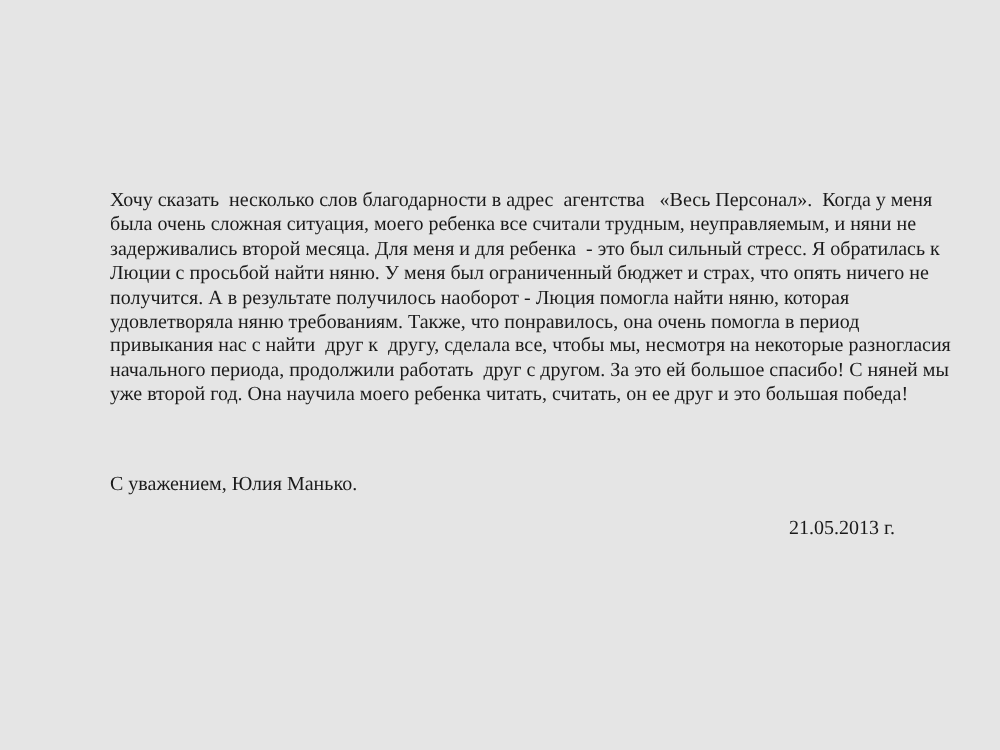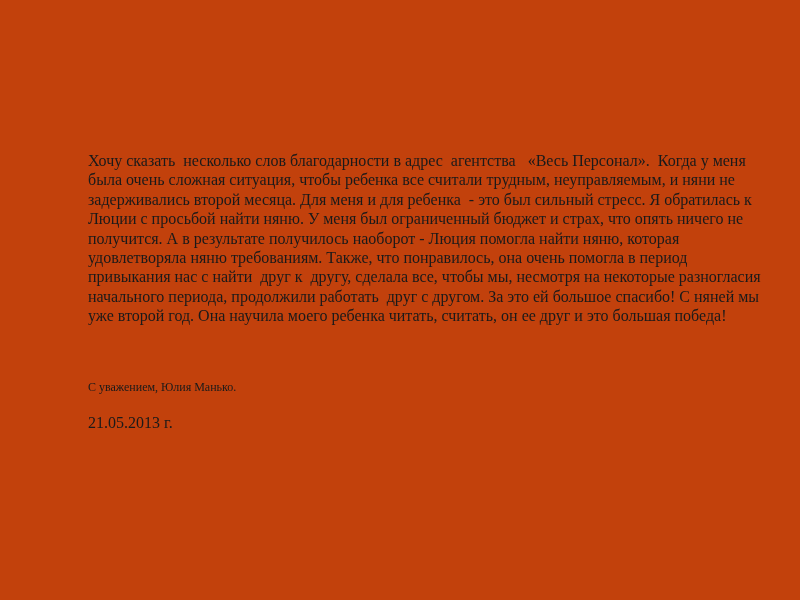--- a/index.html
+++ b/index.html
@@ -10,54 +10,55 @@
     width: 800px;
     height: 600px;
     background: #ffffff;
     overflow: hidden;
     font-family: "Liberation Serif", "DejaVu Serif", serif;
   }
   .page {
     position: relative;
     width: 800px;
     height: 600px;
-    background: #c2410c;
+    background: #e5e5e5;
     box-sizing: border-box;
     padding: 151px 84px 0 88px;
     color: #1a1a1a;
   }
   .paragraph {
     font-size: 16px;
     line-height: 19.4px;
   }
   .line {
     white-space: pre;       
     font-size: 16px;
     line-height: 19.4px;
   }
   .signature {
     margin-top: 52px;
-    font-size: 12px;
+    font-size: 16px;
     line-height: 19.4px;
     white-space: pre;
   }
   .date {
     margin-top: 16px;
     font-size: 16px;
     line-height: 19.4px;
     white-space: pre;
+    text-align: right;
   }
 </style>
 </head>
 <body>
 
 <div class="page">
   <div class="paragraph">
     <div class="line">Хочу сказать  несколько слов благодарности в адрес  агентства   «Весь Персонал».  Когда у меня</div>
-    <div class="line">была очень сложная ситуация, чтобы ребенка все считали трудным, неуправляемым, и няни не</div>
+    <div class="line">была очень сложная ситуация, моего ребенка все считали трудным, неуправляемым, и няни не</div>
     <div class="line">задерживались второй месяца. Для меня и для ребенка  - это был сильный стресс. Я обратилась к</div>
     <div class="line">Люции с просьбой найти няню. У меня был ограниченный бюджет и страх, что опять ничего не</div>
     <div class="line">получится. А в результате получилось наоборот - Люция помогла найти няню, которая</div>
     <div class="line">удовлетворяла няню требованиям. Также, что понравилось, она очень помогла в период</div>
     <div class="line">привыкания нас с найти  друг к  другу, сделала все, чтобы мы, несмотря на некоторые разногласия</div>
     <div class="line">начального периода, продолжили работать  друг с другом. За это ей большое спасибо! С няней мы</div>
     <div class="line">уже второй год. Она научила моего ребенка читать, считать, он ее друг и это большая победа!</div>
   </div>
   <div class="signature">С уважением, Юлия Манько.</div>
   <div class="date">21.05.2013 г.</div>

